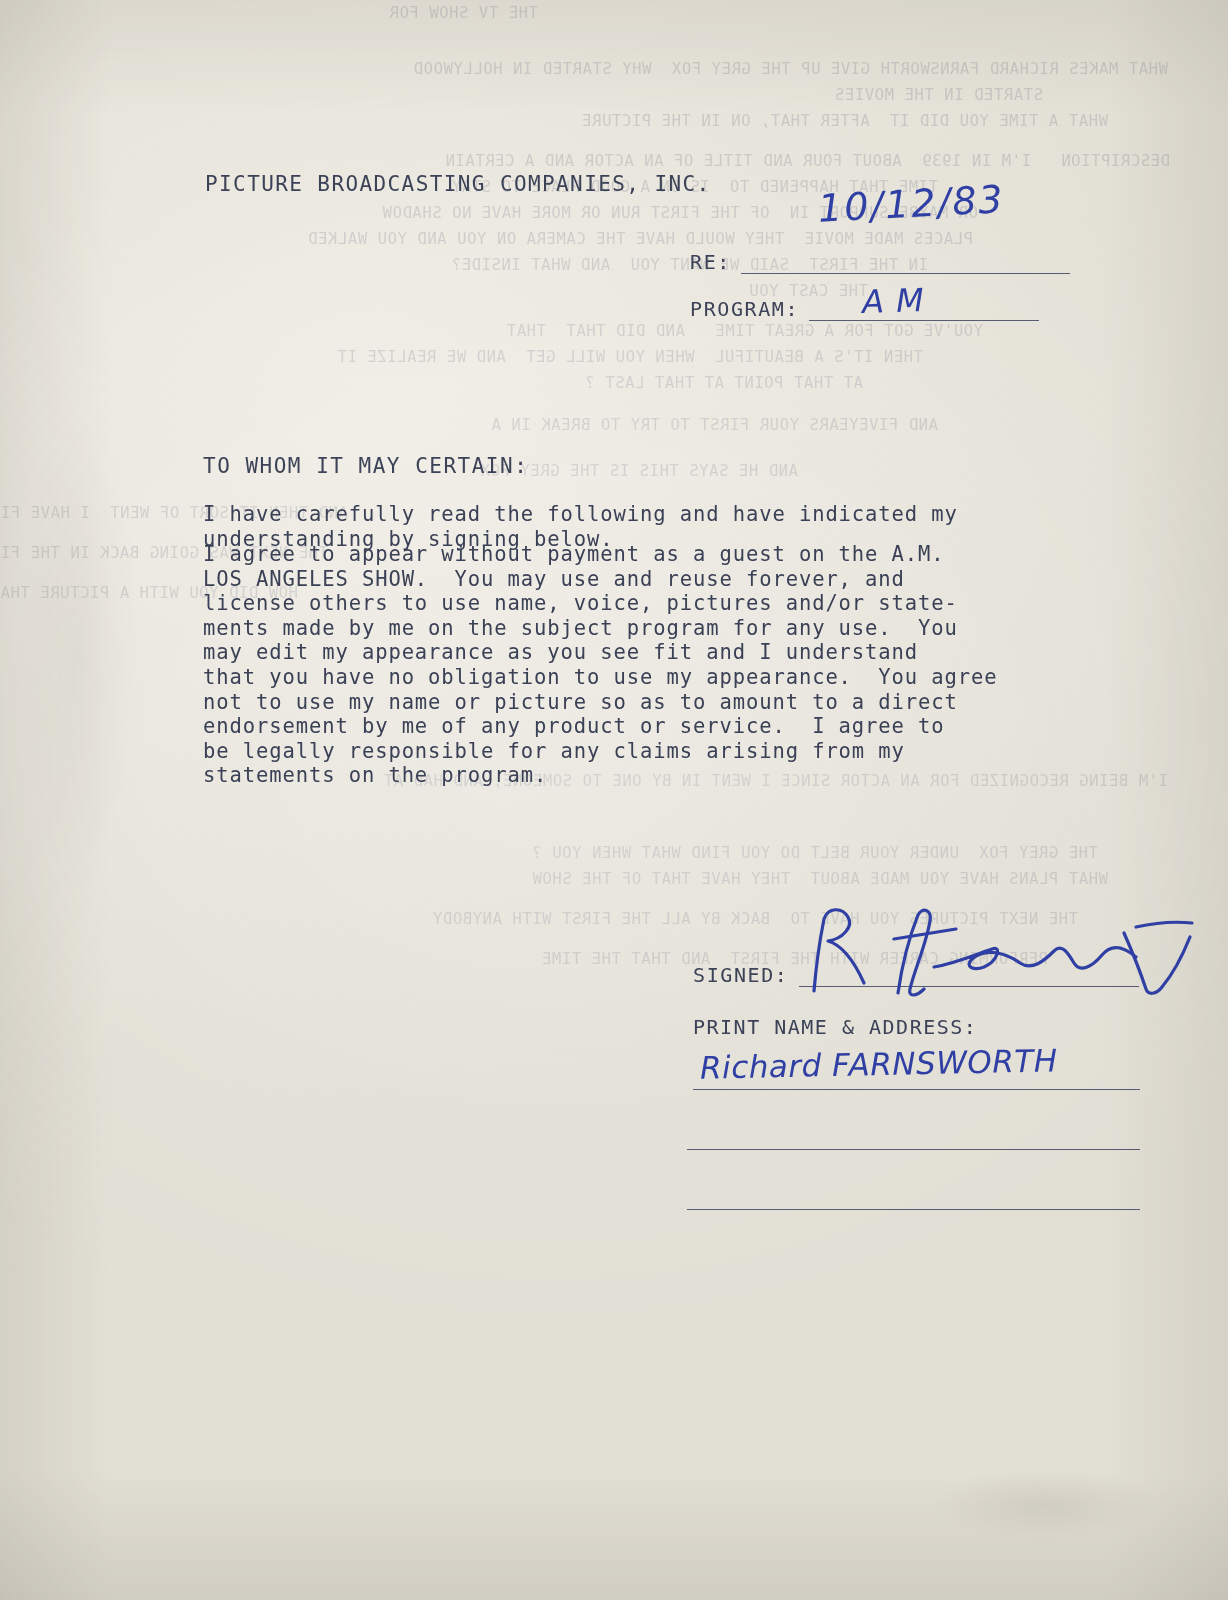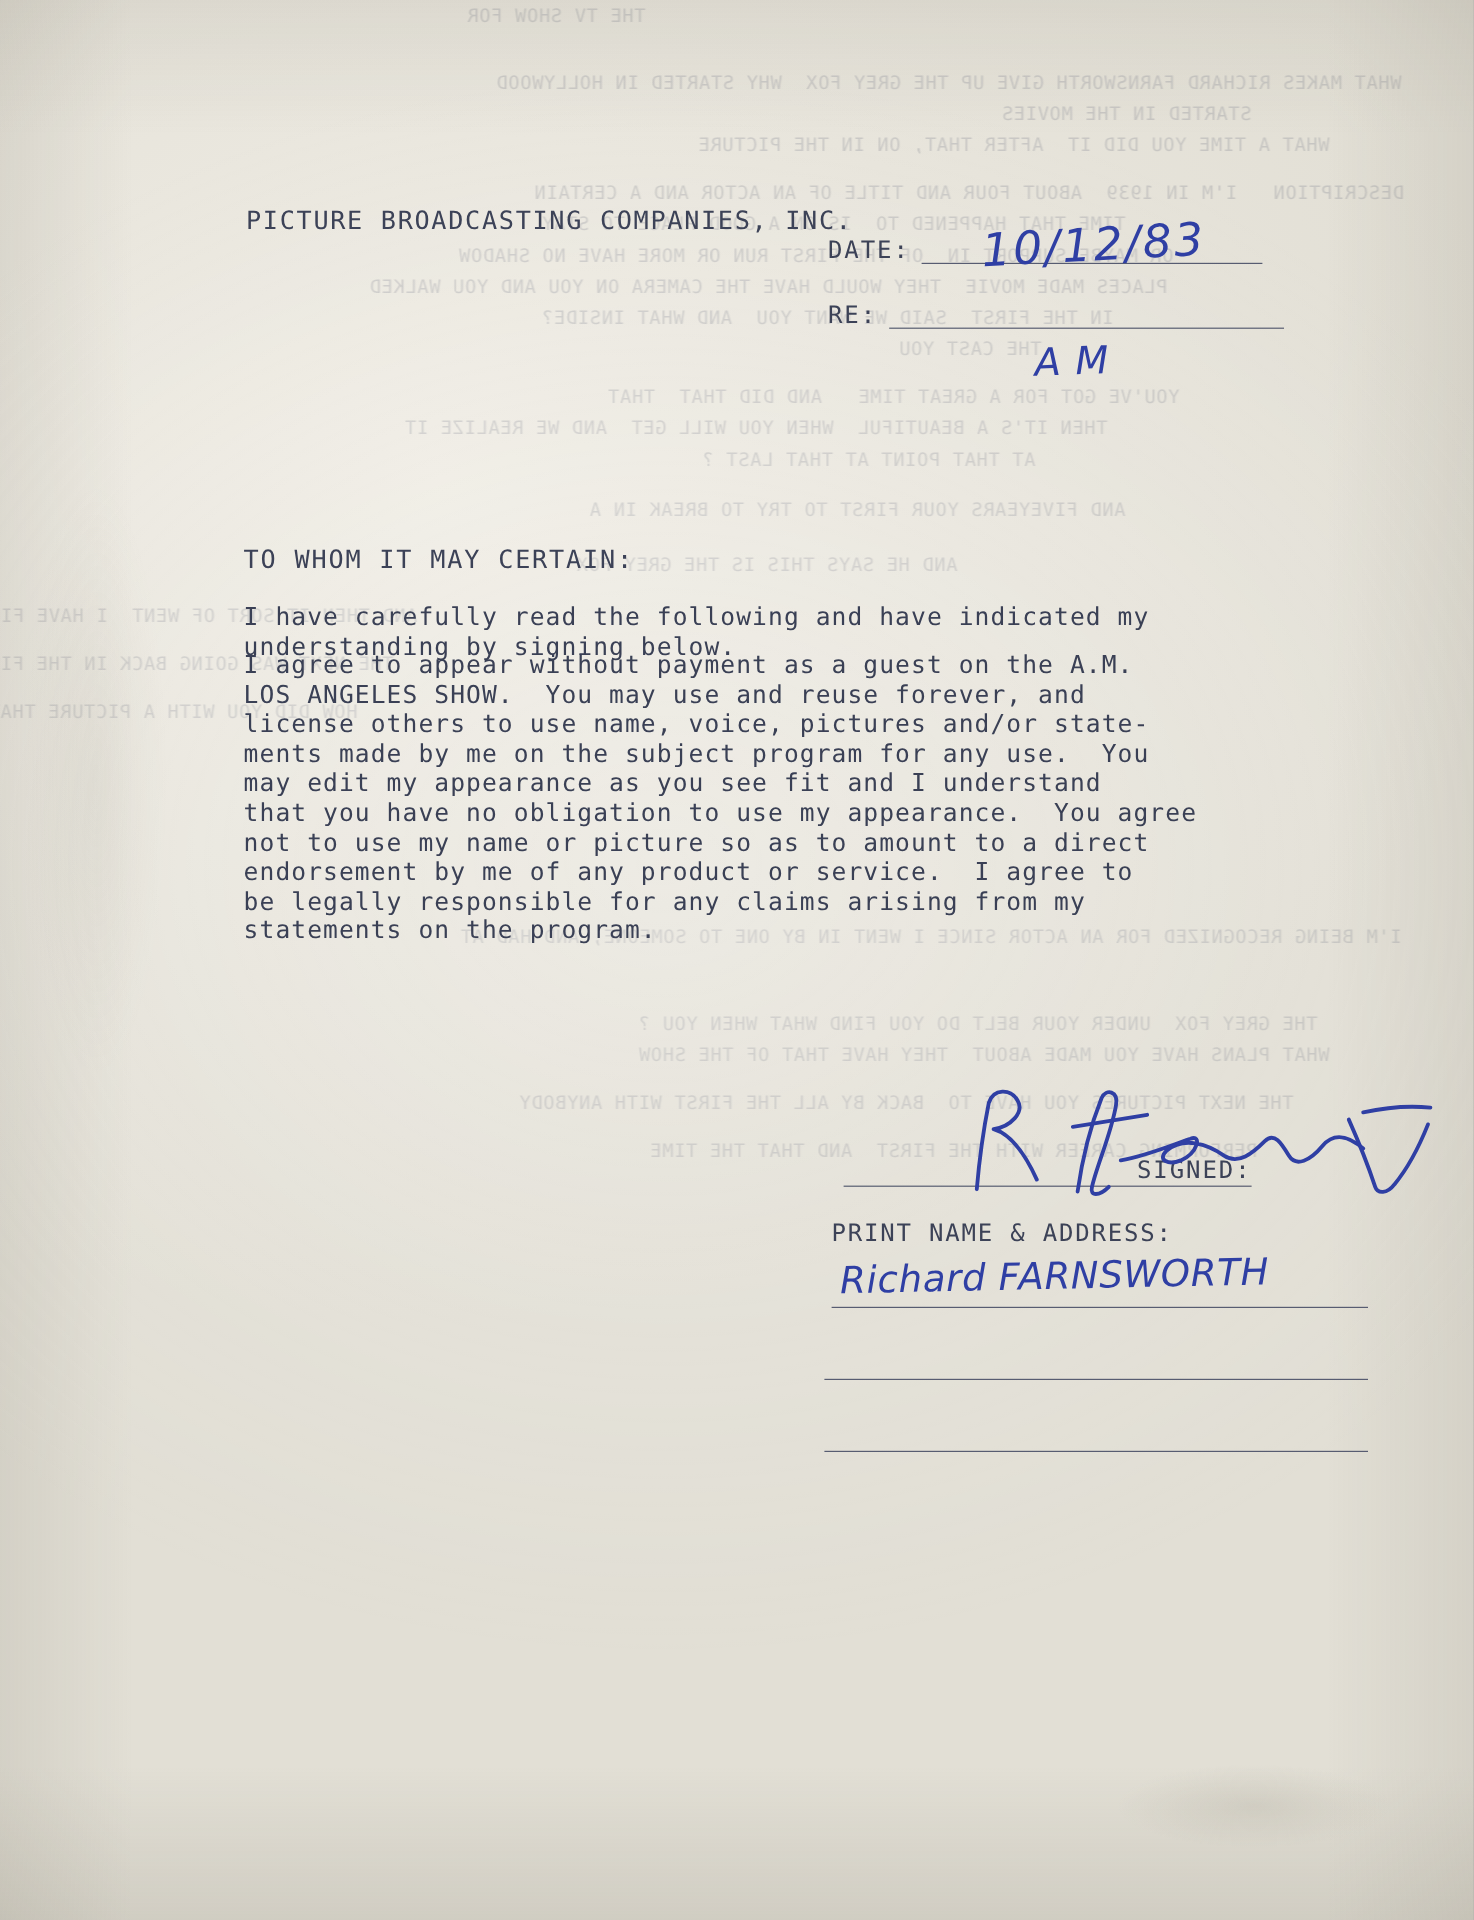--- a/index.html
+++ b/index.html
@@ -134,21 +134,20 @@
     line-height: 24.6px;
     letter-spacing: 0.9px;
     color: #3a4055;
   }
   .p1 { top: 502px; }
   .p2 { top: 542px; }
 
   .signed-row {
     left: 693px;
     top: 963px;
-    flex-direction: column;
   }
   .printname {
     left: 693px;
     top: 1015px;
     font-size: 20px;
     letter-spacing: 1.5px;
   }
   .blank-rule {
     position: absolute;
     border-bottom: 1.6px solid #575c71;
@@ -198,31 +197,31 @@
     <div class="bl" style="left:150px; top:906px;">THE NEXT PICTURES YOU HAVE TO  BACK BY ALL THE FIRST WITH ANYBODY</div>
     <div class="bl" style="left:180px; top:946px;">PERFORMING CAREER WITH THE FIRST  AND THAT THE TIME</div>
   </div>
 
   <div class="paper-shade"></div>
   <div class="smudge-a"></div>
   <div class="smudge-b"></div>
 
   <div class="typed company">PICTURE BROADCASTING COMPANIES, INC.</div>
 
-  <div class="fieldrow" style="left:690px; top:196px; width:380px;">
-    <span class="lbl">DATE:</span>
-    <span class="rule" style="width:284px;"></span>
-  </div>
   <div class="hand hand-date">10/12/83</div>
 
   <div class="fieldrow" style="left:690px; top:250px; width:380px;">
     <span class="lbl">RE:</span>
     <span class="rule" style="width:330px;"></span>
   </div>
 
+  <div class="fieldrow" style="left:690px; top:297px; width:380px;">
+    <span class="lbl">PROGRAM:</span>
+    <span class="rule" style="width:230px;"></span>
+  </div>
   <div class="hand hand-program">A M</div>
 
   <div class="typed concern">TO WHOM IT MAY CERTAIN:</div>
 
   <div class="typed body-para p1">I have carefully read the following and have indicated my
 understanding by signing below.</div>
   <div class="typed body-para p2">I agree to appear without payment as a guest on the A.M.
 LOS ANGELES SHOW.  You may use and reuse forever, and
 license others to use name, voice, pictures and/or state-
 ments made by me on the subject program for any use.  You

